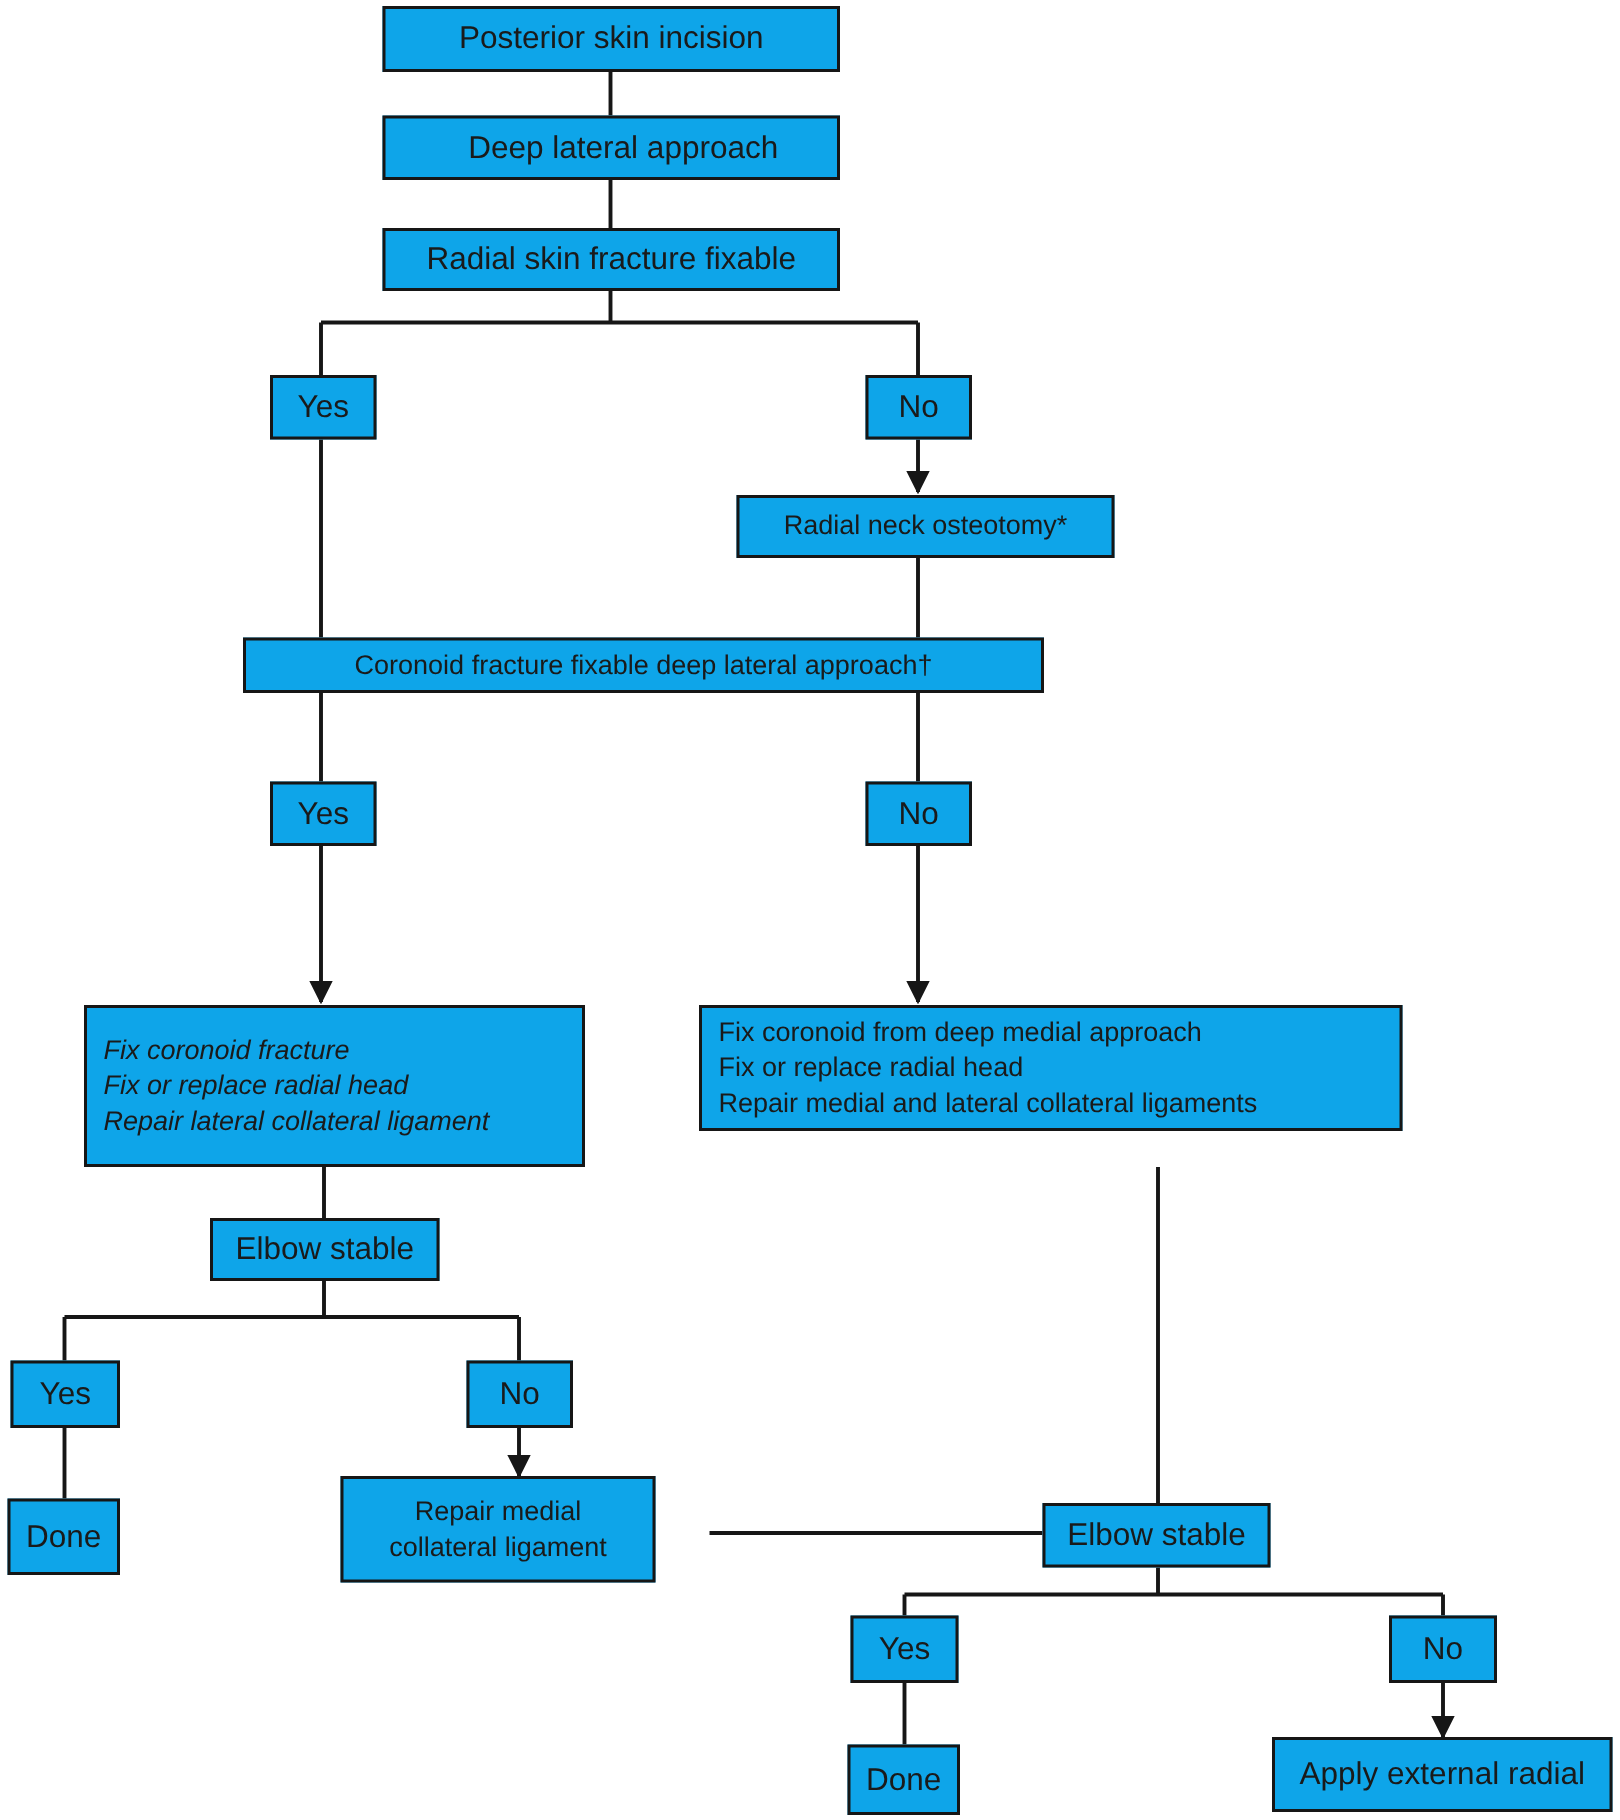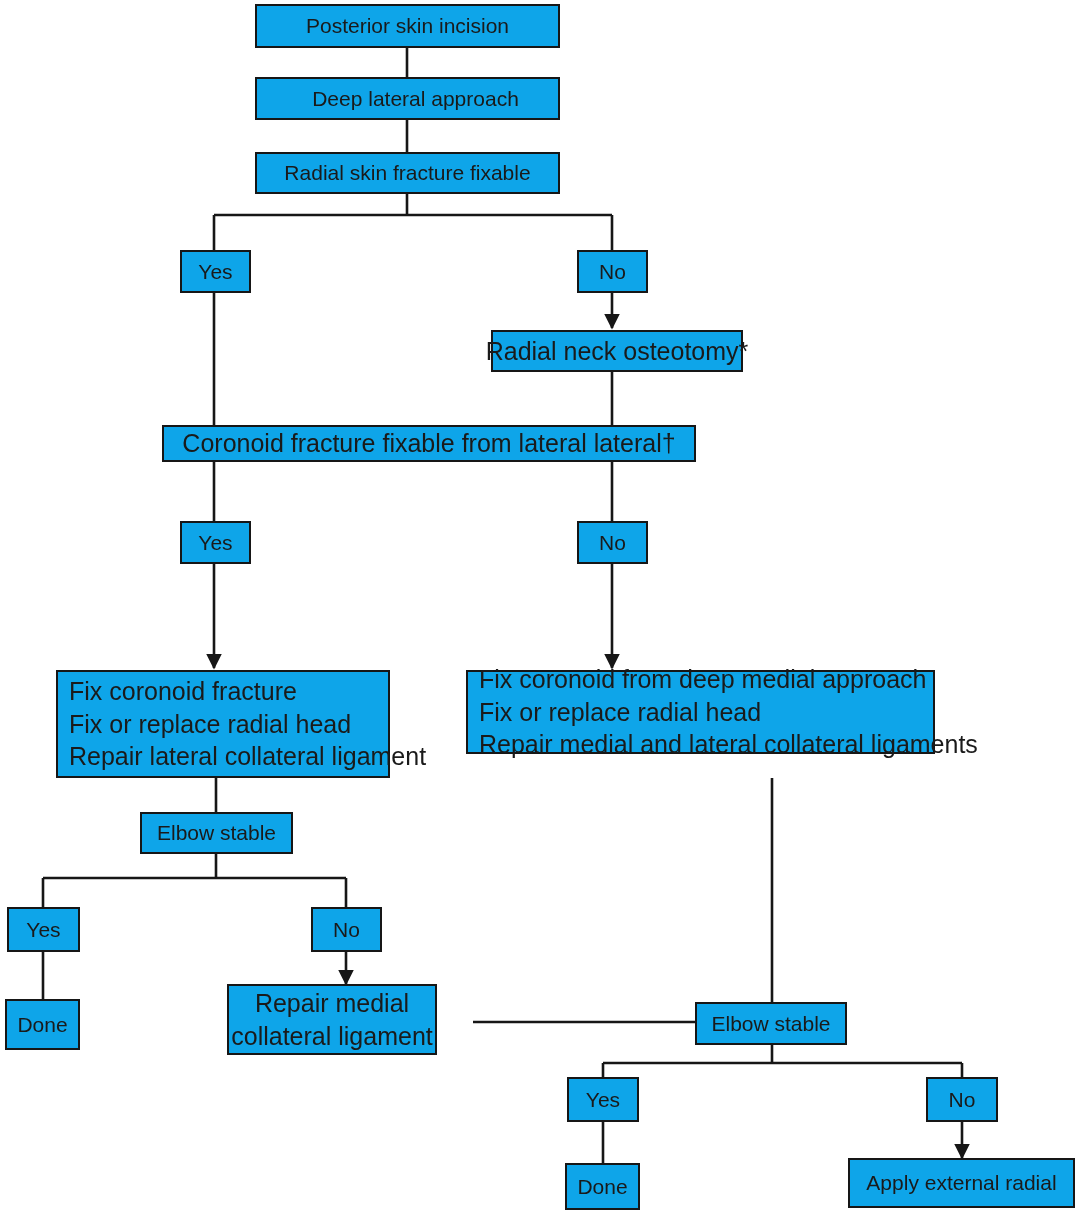--- a/index.html
+++ b/index.html
@@ -39,21 +39,21 @@
     white-space: pre;
     line-height: 1.30;
   }
   .node.center .node-text { text-align: center; }
   .node.leftalign {
     justify-content: flex-start;
     padding-left: 11px;
   }
   .node.leftalign .node-text { text-align: left; }
   .fs-21 { font-size: 21px; }
-  .fs-20 { font-size: 25px; }
+  .fs-20 { font-size: 18px; }
 </style>
 </head>
 <body>
 
 <div id="flowchart-root">
 
   <svg id="connector-layer" width="1080" height="1213" viewBox="0 0 1080 1213" xmlns="http://www.w3.org/2000/svg">
     <defs>
       <marker id="arrowhead" viewBox="0 0 10 10" refX="9" refY="5" markerWidth="6" markerHeight="6" orient="auto-start-reverse">
         <path d="M 0 0 L 10 5 L 0 10 z" fill="#161616"></path>
@@ -127,32 +127,32 @@
 
   <div class="node center fs-21" style="left:577px; top:250px; width:71px; height:43px;">
     <span class="node-text">No</span>
   </div>
 
   <div class="node center fs-20" style="left:491px; top:330px; width:252px; height:42px;">
     <span class="node-text">Radial neck osteotomy*</span>
   </div>
 
   <div class="node center fs-20" style="left:162px; top:425px; width:534px; height:37px;">
-    <span class="node-text">Coronoid fracture fixable from lateral lateral†</span>
+    <span class="node-text">Coronoid fracture fixable deep lateral approach†</span>
   </div>
 
   <div class="node center fs-21" style="left:180px; top:521px; width:71px; height:43px;">
     <span class="node-text">Yes</span>
   </div>
 
   <div class="node center fs-21" style="left:577px; top:521px; width:71px; height:43px;">
     <span class="node-text">No</span>
   </div>
 
-  <div class="node leftalign fs-20" style="left:56px; top:670px; width:334px; height:108px;">
+  <div class="node leftalign fs-20" style="left:56px; top:670px; width:334px; height:108px;font-style:italic;">
     <span class="node-text">Fix coronoid fracture
 Fix or replace radial head
 Repair lateral collateral ligament</span>
   </div>
 
   <div class="node leftalign fs-20" style="left:466px; top:670px; width:469px; height:84px;">
     <span class="node-text">Fix coronoid from deep medial approach
 Fix or replace radial head
 Repair medial and lateral collateral ligaments</span>
   </div>

